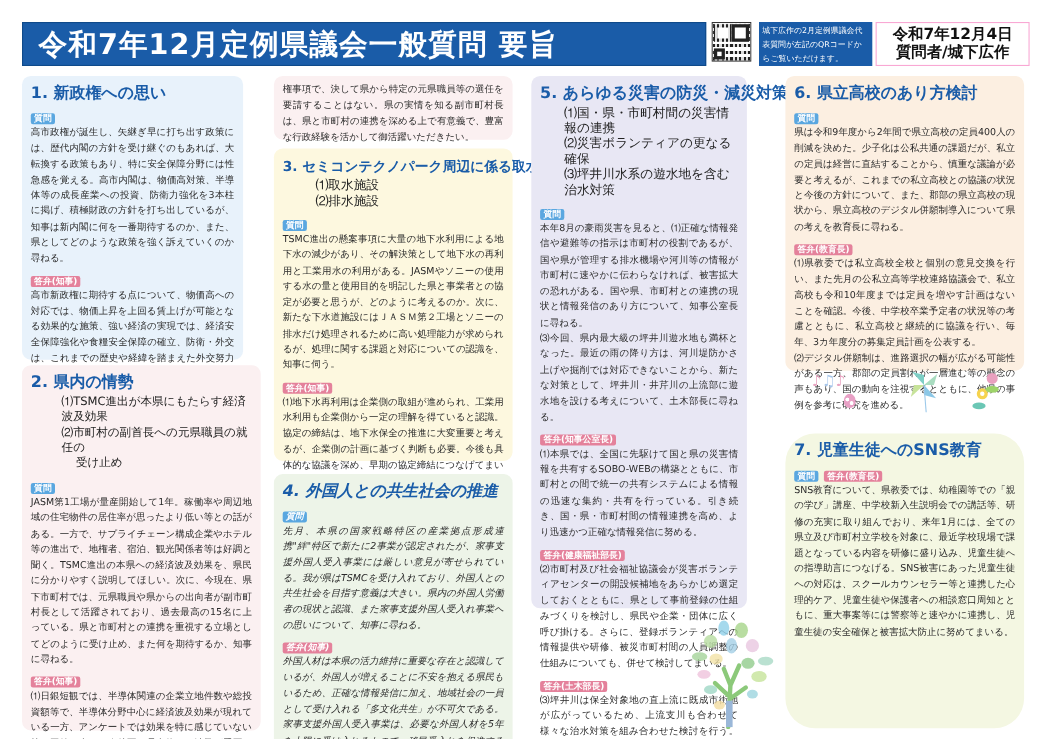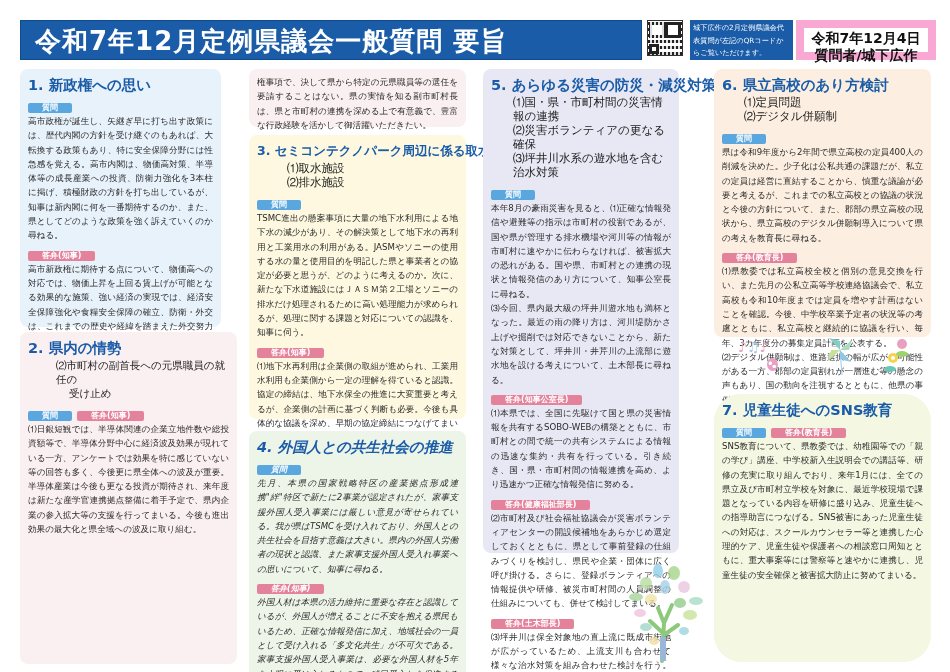--- a/index.html
+++ b/index.html
@@ -11,37 +11,37 @@
   .title-bar { position: absolute; left: 0; top: 0; width: 622px; height: 40px; background: #1a5ca8; border: 1px solid #0f4a8a; color: #fff; font-weight: bold; font-size: 26px; line-height: 40px; padding-left: 14px; letter-spacing: 1px; white-space: nowrap; }
   .qr { position: absolute; left: 627px; top: 0; width: 36px; height: 36px; background:
         repeating-linear-gradient(0deg, #222 0 3px, #fff 3px 6px),
         #fff; border: 1px solid #333; }
   .qr::before, .qr::after { content: ""; position: absolute; width: 10px; height: 10px; border: 3px solid #222; background: #fff; }
   .qr::before { left: 1px; top: 1px; }
   .qr::after { right: 1px; top: 1px; }
   .qr-corner { position: absolute; left: 1px; bottom: 1px; width: 10px; height: 10px; border: 3px solid #222; background: #fff; }
   .qr-pat { position: absolute; inset: 0; background: repeating-linear-gradient(90deg, transparent 0 2px, rgba(255,255,255,.85) 2px 4px); }
   .qr-note { position: absolute; left: 670px; top: 0; width: 103px; height: 40px; background: #1a5ca8; color: #fff; font-size: 7.2px; line-height: 12.5px; padding: 2px 3px; }
-  .date-box { position: absolute; left: 776px; top: 0; width: 140px; height: 40px; border: 8px solid #f9a8d4; background: #fff; color: #111; font-weight: bold; font-size: 14px; line-height: 17px; text-align: center; padding-top: 2px; }
+  .date-box { position: absolute; left: 776px; top: 0; width: 140px; height: 40px; border: 1px solid #f9a8d4; background: #fff; color: #111; font-weight: bold; font-size: 14px; line-height: 17px; text-align: center; padding-top: 2px; }
 
   
   .card { position: absolute; border-radius: 8px; padding: 6px 8px 6px 8px; }
   .blue { background: #e8f2fb; }
   .pink { background: #fbf0f1; }
   .yellow { background: #fdf8df; }
   .green { background: #edf4e8; }
   .lavender { background: #e8e7f4; }
   .peach { background: #fcefe1; }
   .lime { background: #f4f7e2; border-radius: 27px; }
 
   .sec-title { color: #1a5ca8; font-weight: bold; font-size: 14.5px; line-height: 20px; white-space: nowrap; }
   .subs { padding-left: 38px; margin-bottom: 3px; }
   .sub { font-size: 11.5px; line-height: 14px; color: #222; }
   .sub.indent2 { padding-left: 13px; }
-  .tag { display: inline-block; font-size: 8px; font-weight: bold; color: #fff; line-height: 10px; padding: 0 14px; border-radius: 2px; margin: 3px 0 1px 0; }
+  .tag { display: inline-block; font-size: 8px; font-weight: bold; color: #fff; line-height: 10px; padding: 0 3px; border-radius: 2px; margin: 3px 0 1px 0; }
   .tag.q { background: #5aa7e0; }
   .tag.a { background: #e4819b; }
   .body { font-size: 8.6px; line-height: 14.3px; color: #2a2a2a; text-align: justify; }
 
   
   .deco { position: absolute; }
 </style>
 </head>
 <body>
 
@@ -62,24 +62,26 @@
   <div class="sec-title">1. 新政権への思い</div>
   <span class="tag q">質問</span>
   <div class="body">高市政権が誕生し、矢継ぎ早に打ち出す政策には、歴代内閣の方針を受け継ぐのもあれば、大転換する政策もあり、特に安全保障分野には性急感を覚える。高市内閣は、物価高対策、半導体等の成長産業への投資、防衛力強化を3本柱に掲げ、積極財政の方針を打ち出しているが、知事は新内閣に何を一番期待するのか、また、県としてどのような政策を強く訴えていくのか尋ねる。</div>
   <span class="tag a">答弁(知事)</span>
   <div class="body">高市新政権に期待する点について、物価高への対応では、物価上昇を上回る賃上げが可能となる効果的な施策、強い経済の実現では、経済安全保障強化や食糧安全保障の確立、防衛・外交は、これまでの歴史や経緯を踏まえた外交努力を期待する。次に、県として高市政権へ強く訴えたい政策は、くまもとサイエンスパークや新生シリコンアイランド九州の実現に向けた大きな後押し、また、本県が目指すグローバルな知識やチャレンジ精神を持ち、地域社会に貢献できる人材育成に資する取組が進められることを期待する。</div>
 </div>
 
 <div class="card pink" style="left:20px; top:332px; width:217px; height:332px;">
   <div class="sec-title">2. 県内の情勢</div>
   <div class="subs" style="padding-left:28px;">
+    <div class="sub" style="font-size:10.5px;">⑴TSMC進出が本県にもたらす経済波及効果</div>
     <div class="sub" style="font-size:10.5px;">⑵市町村の副首長への元県職員の就任の</div>
     <div class="sub indent2" style="font-size:10.5px;">受け止め</div>
   </div>
   <span class="tag q">質問</span>
+  <div class="body">JASM第1工場が量産開始して1年。稼働率や周辺地域の住宅物件の居住率が思ったより低い等との話がある。一方で、サプライチェーン構成企業やホテル等の進出で、地権者、宿泊、観光関係者等は好調と聞く。TSMC進出の本県への経済波及効果を、県民に分かりやすく説明してほしい。次に、今現在、県下市町村では、元県職員や県からの出向者が副市町村長として活躍されており、過去最高の15名に上っている。県と市町村との連携を重視する立場としてどのように受け止め、また何を期待するか、知事に尋ねる。</div>
   <span class="tag a">答弁(知事)</span>
   <div class="body">⑴日銀短観では、半導体関連の企業立地件数や総投資額等で、半導体分野中心に経済波及効果が現れている一方、アンケートでは効果を特に感じていない等の回答も多く、今後更に県全体への波及が重要。半導体産業は今後も更なる投資が期待され、来年度は新たな産学官連携拠点整備に着手予定で、県内企業の参入拡大等の支援を行ってまいる。今後も進出効果の最大化と県全域への波及に取り組む。</div>
   
 </div>
 
 <div class="card pink" style="left:249px; top:69px; width:217px; height:58px;">
   <div class="body">権事項で、決して県から特定の元県職員等の選任を要請することはない。県の実情を知る副市町村長は、県と市町村の連携を深める上で有意義で、豊富な行政経験を活かして御活躍いただきたい。</div>
 </div>
 
 <div class="card yellow" style="left:249px; top:135px; width:217px; height:284px;">
@@ -116,24 +118,20 @@
   <span class="tag a">答弁(知事公室長)</span>
   <div class="body">⑴本県では、全国に先駆けて国と県の災害情報を共有するSOBO-WEBの構築とともに、市町村との間で統一の共有システムによる情報の迅速な集約・共有を行っている。引き続き、国・県・市町村間の情報連携を高め、より迅速かつ正確な情報発信に努める。</div>
   <span class="tag a">答弁(健康福祉部長)</span>
   <div class="body">⑵市町村及び社会福祉協議会が災害ボランティアセンターの開設候補地をあらかじめ選定しておくとともに、県として事前登録の仕組みづくりを検討し、県民や企業・団体に広く呼び掛ける。さらに、登録ボランティアへの情報提供や研修、被災市町村間の人員調整の仕組みについても、併せて検討してまいる。</div>
   <span class="tag a">答弁(土木部長)</span>
   <div class="body">⑶坪井川は保全対象地の直上流に既成市街地が広がっているため、上流支川も合わせて様々な治水対策を組み合わせた検討を行う。まずは、既設遊水地の機能強化、既設堤防弱点部のかさ上げに取り組み、井芹川は新たな遊水地の可能性も含めた効果的対策の検討等を行う。</div>
 </div>
 
 <div class="card peach" style="left:714px; top:69px; width:217px; height:268px;">
   <div class="sec-title">6. 県立高校のあり方検討</div>
-  <div class="subs" style="padding-left:22px;">
-    <div class="sub">⑴定員問題</div>
-    <div class="sub">⑵デジタル併願制</div>
-  </div>
   <span class="tag q">質問</span>
   <div class="body">県は令和9年度から2年間で県立高校の定員400人の削減を決めた。少子化は公私共通の課題だが、私立の定員は経営に直結することから、慎重な議論が必要と考えるが、これまでの私立高校との協議の状況と今後の方針について、また、郡部の県立高校の現状から、県立高校のデジタル併願制導入について県の考えを教育長に尋ねる。</div>
   <span class="tag a">答弁(教育長)</span>
   <div class="body">⑴県教委では私立高校全校と個別の意見交換を行い、また先月の公私立高等学校連絡協議会で、私立高校も令和10年度までは定員を増やす計画はないことを確認。今後、中学校卒業予定者の状況等の考慮とともに、私立高校と継続的に協議を行い、毎年、3カ年度分の募集定員計画を公表する。</div>
   <div class="body">⑵デジタル併願制は、進路選択の幅が広がる可能性がある一方、郡部の定員割れが一層進む等の懸念の声もあり、国の動向を注視するとともに、他県の事例を参考に研究を進める。</div>
 </div>
 
 <div class="deco" style="left:738px; top:340px; font-size:14px; color:#e9a3c0; line-height:14px;">♪<span style="color:#a7c6ea">♫</span><span style="color:#e9a3c0">♪</span></div>
 <div class="deco" style="left:767px; top:358px; width:11px; height:13px; border-radius:50%; background:radial-gradient(circle at 30% 40%, #fff 1.5px, transparent 2px), radial-gradient(circle at 65% 65%, #fff 1.5px, transparent 2px), #e8a0c5;"></div>
 <div class="deco" style="left:825px; top:335px; width:30px; height:30px;">

